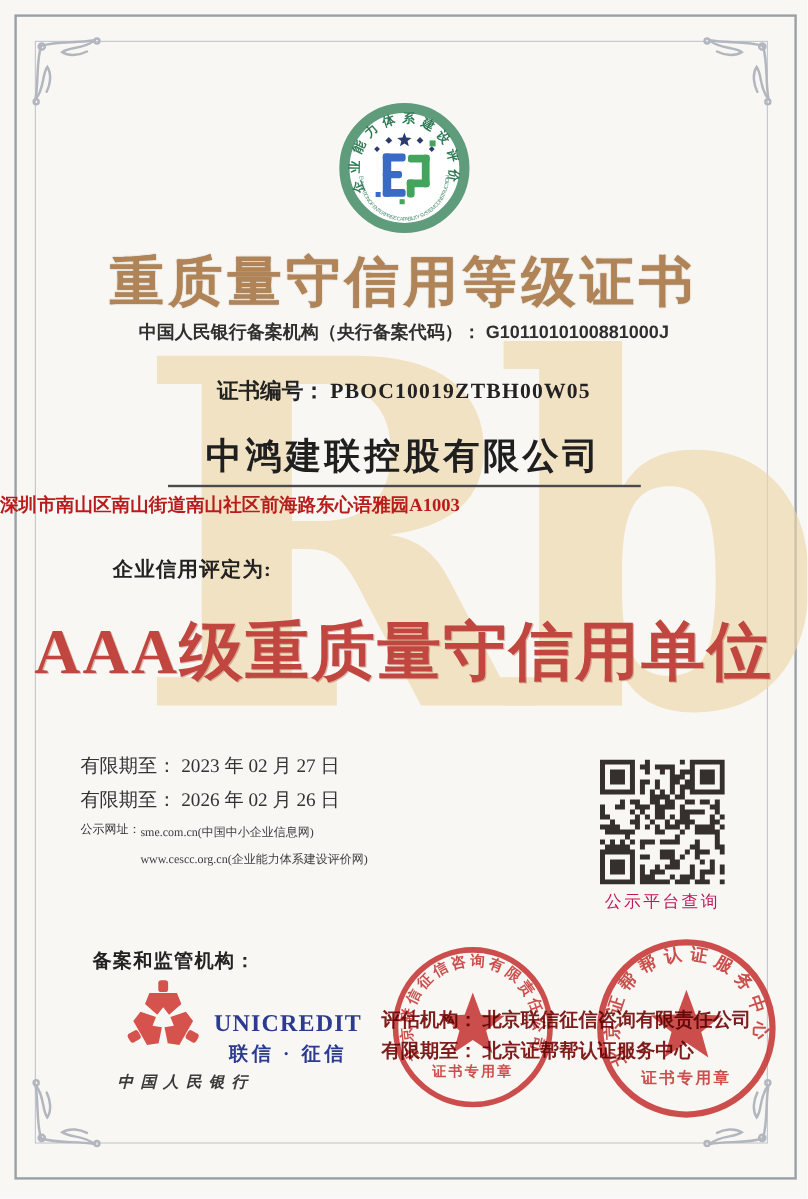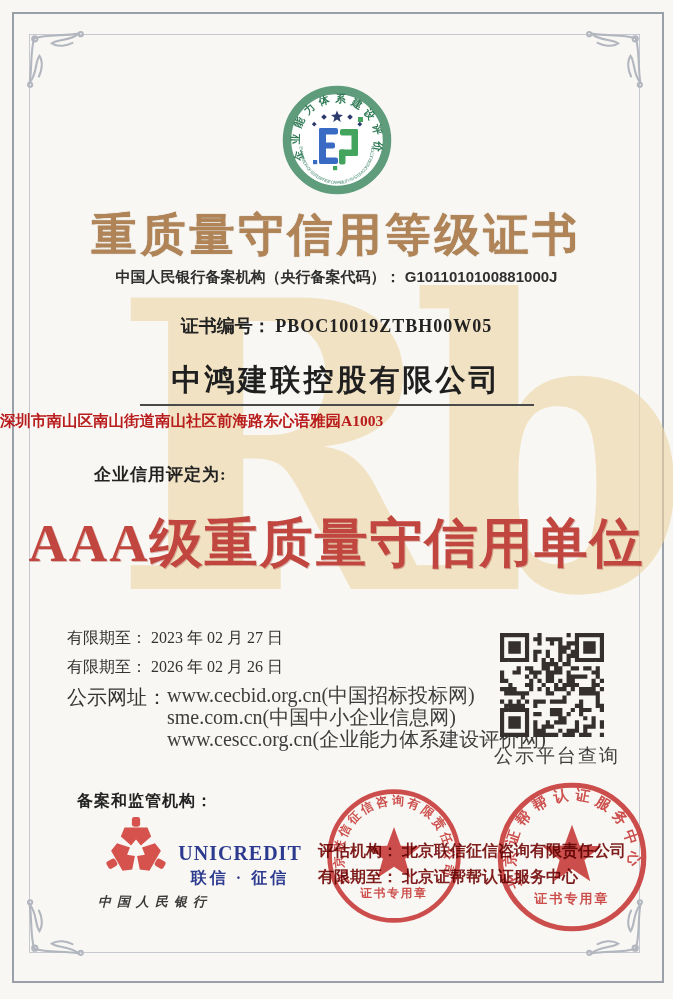--- a/index.html
+++ b/index.html
@@ -27,26 +27,26 @@
   .certno .num{letter-spacing:1px;}
   .company{position:absolute;left:0;right:0;top:360px;text-align:center;font-weight:bold;
            font-size:30px;letter-spacing:3px;color:#1f1f1f;}
   .company-underline{position:absolute;left:140px;top:404px;width:394px;height:2px;background:#4a4a4a;}
   .address{position:absolute;left:0;right:0;top:411px;text-align:left;font-weight:bold;font-size:15.5px;color:#b91c1c;}
   .rating-intro{position:absolute;left:94px;top:463px;font-weight:bold;font-size:17px;letter-spacing:1px;color:#222;}
   .rating{position:absolute;left:0;right:0;top:508px;text-align:center;font-weight:900;
           font-size:53px;letter-spacing:2px;color:#c0463f;text-shadow:1px 1px 0 rgba(150,40,30,.3);}
   .line-issue{position:absolute;left:67px;top:628px;font-size:16px;color:#333;}
   .line-expiry{position:absolute;left:67px;top:657px;font-size:16px;color:#333;}
-  .publicity{position:absolute;left:67px;top:684px;display:flex;font-size:20px;color:#3d3d3d;}
+  .publicity{position:absolute;left:67px;top:684px;display:flex;font-size:10px;color:#3d3d3d;}
   .publicity .label{white-space:nowrap;color:#333;}
   .publicity .urls{display:flex;flex-direction:column;line-height:22px;}
   .qr{position:absolute;left:500px;top:633px;width:104px;height:104px;}
-  .qr-caption{position:absolute;left:484px;top:743px;width:136px;text-align:right;
-              font-size:19px;letter-spacing:2px;color:#404040;}
+  .qr-caption{position:absolute;left:484px;top:743px;width:136px;text-align:center;
+              font-size:14px;letter-spacing:2px;color:#be185d;}
   .regulator-label{position:absolute;left:77px;top:791px;font-size:16px;font-weight:bold;letter-spacing:1px;color:#222;}
   .pboc-logo{position:absolute;left:94px;top:812px;width:84px;height:82px;}
   .pboc-name{position:absolute;left:66px;top:893px;width:146px;text-align:right;font-size:13px;
              letter-spacing:6px;color:#3a3a3a;font-style:italic;font-weight:bold;}
   .brand{position:absolute;left:176px;top:842px;width:128px;text-align:center;}
   .brand-en{font-size:20px;font-weight:900;color:#2c3a8f;letter-spacing:1px;}
   .brand-cn{font-size:16px;font-weight:bold;color:#2c3a8f;letter-spacing:3px;margin-top:3px;}
   .agencies{position:absolute;left:318px;top:838px;font-size:16px;font-weight:bold;line-height:26px;color:#7f1d1d;}
   .stamp{position:absolute;mix-blend-mode:multiply;opacity:.85;}
   .stamp-left{left:324px;top:786px;width:140px;height:140px;}
@@ -167,21 +167,20 @@
       <span>2023 年 02 月 27 日</span>
     </div>
     <div class="line-expiry">
       <span>有限期至：</span>
       <span>2026 年 02 月 26 日</span>
     </div>
 
     <div class="publicity">
       <span class="label">公示网址：</span>
       <span class="urls">
-        <span>www.cecbid.org.cn(中国招标投标网)</span>
         <span>sme.com.cn(中国中小企业信息网)</span>
         <span>www.cescc.org.cn(企业能力体系建设评价网)</span>
       </span>
     </div>
 
     <svg id="qr-svg" class="qr" viewBox="0 0 100 100">
       <rect x="0" y="0" width="100" height="100" fill="#f8f7f3"></rect>
       <path fill="#35302e" d="M0 0h4v4h-4zM4 0h4v4h-4zM8 0h4v4h-4zM12 0h4v4h-4zM16 0h4v4h-4zM20 0h4v4h-4zM24 0h4v4h-4zM36 0h4v4h-4zM64 0h4v4h-4zM72 0h4v4h-4zM76 0h4v4h-4zM80 0h4v4h-4zM84 0h4v4h-4zM88 0h4v4h-4zM92 0h4v4h-4zM96 0h4v4h-4zM0 4h4v4h-4zM24 4h4v4h-4zM32 4h4v4h-4zM36 4h4v4h-4zM44 4h4v4h-4zM48 4h4v4h-4zM52 4h4v4h-4zM56 4h4v4h-4zM72 4h4v4h-4zM96 4h4v4h-4zM0 8h4v4h-4zM8 8h4v4h-4zM12 8h4v4h-4zM16 8h4v4h-4zM24 8h4v4h-4zM36 8h4v4h-4zM48 8h4v4h-4zM56 8h4v4h-4zM64 8h4v4h-4zM68 8h4v4h-4zM72 8h4v4h-4zM80 8h4v4h-4zM84 8h4v4h-4zM88 8h4v4h-4zM96 8h4v4h-4zM0 12h4v4h-4zM8 12h4v4h-4zM12 12h4v4h-4zM16 12h4v4h-4zM24 12h4v4h-4zM56 12h4v4h-4zM60 12h4v4h-4zM64 12h4v4h-4zM72 12h4v4h-4zM80 12h4v4h-4zM84 12h4v4h-4zM88 12h4v4h-4zM96 12h4v4h-4zM0 16h4v4h-4zM8 16h4v4h-4zM12 16h4v4h-4zM16 16h4v4h-4zM24 16h4v4h-4zM32 16h4v4h-4zM36 16h4v4h-4zM44 16h4v4h-4zM56 16h4v4h-4zM60 16h4v4h-4zM68 16h4v4h-4zM72 16h4v4h-4zM80 16h4v4h-4zM84 16h4v4h-4zM88 16h4v4h-4zM96 16h4v4h-4zM0 20h4v4h-4zM24 20h4v4h-4zM32 20h4v4h-4zM44 20h4v4h-4zM56 20h4v4h-4zM64 20h4v4h-4zM68 20h4v4h-4zM72 20h4v4h-4zM96 20h4v4h-4zM0 24h4v4h-4zM4 24h4v4h-4zM8 24h4v4h-4zM12 24h4v4h-4zM16 24h4v4h-4zM20 24h4v4h-4zM24 24h4v4h-4zM32 24h4v4h-4zM40 24h4v4h-4zM48 24h4v4h-4zM56 24h4v4h-4zM64 24h4v4h-4zM72 24h4v4h-4zM76 24h4v4h-4zM80 24h4v4h-4zM84 24h4v4h-4zM88 24h4v4h-4zM92 24h4v4h-4zM96 24h4v4h-4zM40 28h4v4h-4zM44 28h4v4h-4zM48 28h4v4h-4zM52 28h4v4h-4zM60 28h4v4h-4zM64 28h4v4h-4zM16 32h4v4h-4zM24 32h4v4h-4zM28 32h4v4h-4zM40 32h4v4h-4zM44 32h4v4h-4zM52 32h4v4h-4zM56 32h4v4h-4zM68 32h4v4h-4zM72 32h4v4h-4zM80 32h4v4h-4zM84 32h4v4h-4zM92 32h4v4h-4zM0 36h4v4h-4zM12 36h4v4h-4zM16 36h4v4h-4zM28 36h4v4h-4zM32 36h4v4h-4zM36 36h4v4h-4zM44 36h4v4h-4zM48 36h4v4h-4zM52 36h4v4h-4zM56 36h4v4h-4zM64 36h4v4h-4zM88 36h4v4h-4zM92 36h4v4h-4zM0 40h4v4h-4zM24 40h4v4h-4zM32 40h4v4h-4zM44 40h4v4h-4zM48 40h4v4h-4zM64 40h4v4h-4zM68 40h4v4h-4zM72 40h4v4h-4zM76 40h4v4h-4zM80 40h4v4h-4zM92 40h4v4h-4zM0 44h4v4h-4zM4 44h4v4h-4zM28 44h4v4h-4zM36 44h4v4h-4zM44 44h4v4h-4zM48 44h4v4h-4zM56 44h4v4h-4zM64 44h4v4h-4zM68 44h4v4h-4zM88 44h4v4h-4zM96 44h4v4h-4zM8 48h4v4h-4zM24 48h4v4h-4zM28 48h4v4h-4zM40 48h4v4h-4zM52 48h4v4h-4zM60 48h4v4h-4zM64 48h4v4h-4zM68 48h4v4h-4zM72 48h4v4h-4zM88 48h4v4h-4zM92 48h4v4h-4zM0 52h4v4h-4zM4 52h4v4h-4zM8 52h4v4h-4zM12 52h4v4h-4zM28 52h4v4h-4zM36 52h4v4h-4zM44 52h4v4h-4zM52 52h4v4h-4zM56 52h4v4h-4zM60 52h4v4h-4zM68 52h4v4h-4zM76 52h4v4h-4zM80 52h4v4h-4zM84 52h4v4h-4zM88 52h4v4h-4zM96 52h4v4h-4zM4 56h4v4h-4zM8 56h4v4h-4zM12 56h4v4h-4zM16 56h4v4h-4zM20 56h4v4h-4zM24 56h4v4h-4zM44 56h4v4h-4zM48 56h4v4h-4zM64 56h4v4h-4zM76 56h4v4h-4zM80 56h4v4h-4zM84 56h4v4h-4zM88 56h4v4h-4zM92 56h4v4h-4zM20 60h4v4h-4zM60 60h4v4h-4zM92 60h4v4h-4zM0 64h4v4h-4zM8 64h4v4h-4zM16 64h4v4h-4zM24 64h4v4h-4zM32 64h4v4h-4zM36 64h4v4h-4zM40 64h4v4h-4zM48 64h4v4h-4zM52 64h4v4h-4zM56 64h4v4h-4zM60 64h4v4h-4zM76 64h4v4h-4zM92 64h4v4h-4zM4 68h4v4h-4zM8 68h4v4h-4zM12 68h4v4h-4zM16 68h4v4h-4zM20 68h4v4h-4zM32 68h4v4h-4zM72 68h4v4h-4zM76 68h4v4h-4zM92 68h4v4h-4zM96 68h4v4h-4zM0 72h4v4h-4zM4 72h4v4h-4zM8 72h4v4h-4zM12 72h4v4h-4zM16 72h4v4h-4zM20 72h4v4h-4zM24 72h4v4h-4zM48 72h4v4h-4zM52 72h4v4h-4zM56 72h4v4h-4zM68 72h4v4h-4zM76 72h4v4h-4zM80 72h4v4h-4zM84 72h4v4h-4zM96 72h4v4h-4zM0 76h4v4h-4zM24 76h4v4h-4zM32 76h4v4h-4zM36 76h4v4h-4zM48 76h4v4h-4zM52 76h4v4h-4zM56 76h4v4h-4zM64 76h4v4h-4zM76 76h4v4h-4zM0 80h4v4h-4zM8 80h4v4h-4zM12 80h4v4h-4zM16 80h4v4h-4zM24 80h4v4h-4zM56 80h4v4h-4zM60 80h4v4h-4zM80 80h4v4h-4zM88 80h4v4h-4zM0 84h4v4h-4zM8 84h4v4h-4zM12 84h4v4h-4zM16 84h4v4h-4zM24 84h4v4h-4zM32 84h4v4h-4zM44 84h4v4h-4zM52 84h4v4h-4zM56 84h4v4h-4zM60 84h4v4h-4zM72 84h4v4h-4zM88 84h4v4h-4zM96 84h4v4h-4zM0 88h4v4h-4zM8 88h4v4h-4zM12 88h4v4h-4zM16 88h4v4h-4zM24 88h4v4h-4zM32 88h4v4h-4zM40 88h4v4h-4zM44 88h4v4h-4zM48 88h4v4h-4zM72 88h4v4h-4zM80 88h4v4h-4zM84 88h4v4h-4zM88 88h4v4h-4zM96 88h4v4h-4zM0 92h4v4h-4zM24 92h4v4h-4zM32 92h4v4h-4zM36 92h4v4h-4zM40 92h4v4h-4zM56 92h4v4h-4zM64 92h4v4h-4zM68 92h4v4h-4zM72 92h4v4h-4zM80 92h4v4h-4zM0 96h4v4h-4zM4 96h4v4h-4zM8 96h4v4h-4zM12 96h4v4h-4zM16 96h4v4h-4zM20 96h4v4h-4zM24 96h4v4h-4zM32 96h4v4h-4zM36 96h4v4h-4zM40 96h4v4h-4zM44 96h4v4h-4zM48 96h4v4h-4zM52 96h4v4h-4zM60 96h4v4h-4zM64 96h4v4h-4zM68 96h4v4h-4zM76 96h4v4h-4zM80 96h4v4h-4zM84 96h4v4h-4zM96 96h4v4h-4z"></path>
     </svg>
     <div class="qr-caption">公示平台查询</div>

